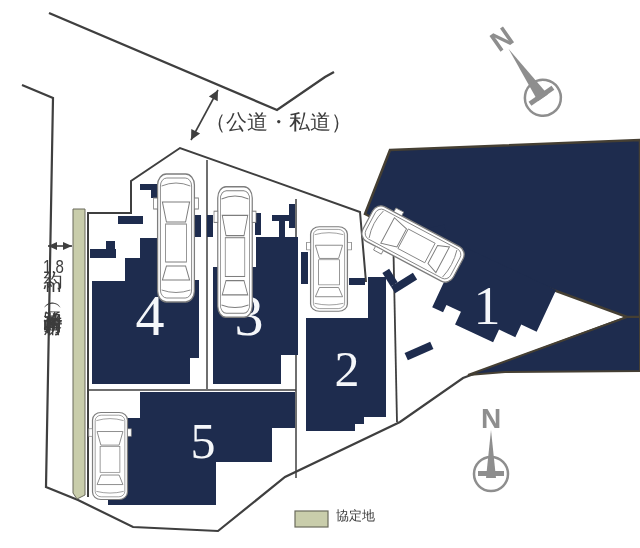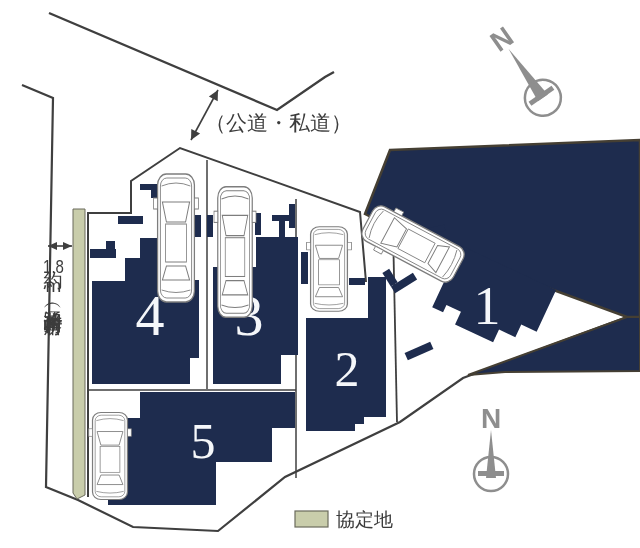--- a/index.html
+++ b/index.html
@@ -5,30 +5,30 @@
   html,body{margin:0;padding:0;background:#ffffff;}
   .stage{
     position:relative;width:640px;height:548px;background:#ffffff;overflow:hidden;
     font-family:"Liberation Sans", sans-serif;
   }
   .stage svg{position:absolute;left:0;top:0;}
   .road-label{
     position:absolute;left:212px;top:109px;font-size:21px;line-height:1.3;
     color:#3c3c3c;white-space:nowrap;
   }
-  .road-label .l2{margin-left:-7px;}
+  .road-label .l2{margin-left:-7px;font-family:Liberation Serif, serif;}
   .passage-label{
     position:absolute;left:44px;top:256px;height:250px;
     writing-mode:vertical-rl;text-orientation:mixed;
     font-size:19px;letter-spacing:1px;color:#3c3c3c;line-height:1;
     white-space:nowrap;
   }
   .tcy{text-combine-upright:all;}
   .legend-label{
-    position:absolute;left:336px;top:507px;font-size:19px;color:#3c3c3c;white-space:nowrap;
+    position:absolute;left:336px;top:507px;font-size:13px;color:#3c3c3c;white-space:nowrap;
   }
   .lot-number{
     font-family:"Liberation Serif", serif;
     fill:#f5f7fa;
   }
   .compass-n{
     font-family:"Liberation Sans", sans-serif;
     fill:#8e8e8e;font-size:28px;font-weight:bold;
   }
 </style>

